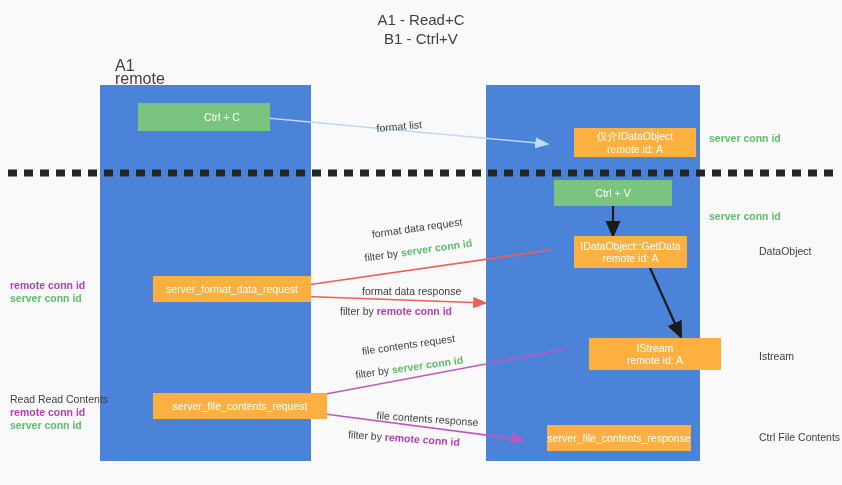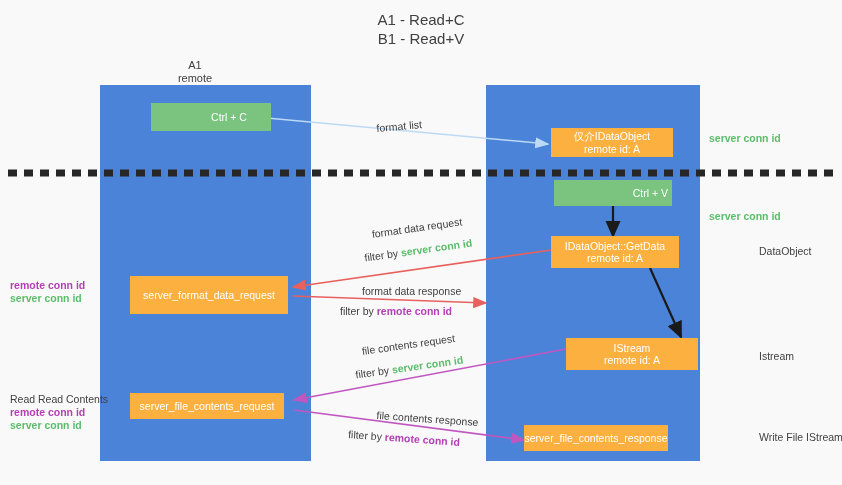--- a/index.html
+++ b/index.html
@@ -13,36 +13,36 @@
   .svg-layer{position:absolute;left:0;top:0;width:842px;height:485px;pointer-events:none;}
 
   
   .title{
     position:absolute;left:0;top:10px;width:842px;
     text-align:center;color:#404040;font-size:15px;line-height:19px;
   }
 
   
   .col-head{
-    position:absolute;text-align:center;color:#404040;
-    font-size:11px;line-height:13px;width:160px;
+    position:absolute;text-align:left;color:#404040;
+    font-size:16px;line-height:13px;width:160px;
   }
   .col-head .l1{display:block;}
   .col-head .l2{display:block;}
 
   
   .panel{position:absolute;background:#4a83d8;}
 
   
   .node{
     position:absolute;display:flex;align-items:center;justify-content:center;
     text-align:center;color:#ffffff;font-size:10.5px;line-height:12.5px;
     box-sizing:border-box;padding:2px 4px;
   }
-  .node.orange{background:#fbb040;}
+  .node.orange{background:#fbb040;margin-left:23px;}
   .node.green{background:#7ac47f;}
   .node span{display:block;}
 
   
   .lbl{position:absolute;font-size:10.5px;line-height:13px;color:#3f3f3f;white-space:nowrap;}
   .lbl.green{color:#5bbd6a;font-weight:bold;}
   .lbl.dark{color:#3f3f3f;margin-left:48px;}
   .lbl.rot{transform-origin:0 0;}
   .stack{position:absolute;font-size:10.5px;line-height:13px;white-space:nowrap;}
   .stack .g{color:#5bbd6a;font-weight:bold;display:block;}
@@ -52,21 +52,21 @@
   .mixed b.g{color:#5bbd6a;}
   .mixed b.p{color:#b43fb4;}
 </style>
 </head>
 <body>
 
 <div id="stage">
 
   <div class="title">
     <div>A1 - Read+C</div>
-    <div>B1 - Read+V</div>
+    <div>B1 - Ctrl+V</div>
   </div>
 
   <div class="col-head" style="left:115px;top:59px;">
     <span class="l1">A1</span>
     <span class="l2">remote</span>
   </div>
   <div class="col-head" style="left:520px;top:59px;margin-top:44px;">
     <span class="l1">B1</span>
   </div>
 
@@ -99,49 +99,49 @@
 
     <line x1="293" y1="296" x2="486" y2="303" stroke="#e8615e" stroke-width="1.6" marker-end="url(#ah-red)"></line>
 
     <line x1="566" y1="349" x2="294" y2="400" stroke="#c057c0" stroke-width="1.6" marker-end="url(#ah-mag)"></line>
 
     <line x1="294" y1="410" x2="524" y2="440" stroke="#c057c0" stroke-width="1.6" marker-end="url(#ah-mag)"></line>
 
     <line x1="8" y1="173" x2="834" y2="173" stroke="#262626" stroke-width="7" stroke-dasharray="9 7"></line>
   </svg>
 
-  <div class="node green" style="left:151px;top:103px;width:120px;height:28px;padding-left:40px;">
+  <div class="node green" style="left:138px;top:103px;width:132px;height:28px;padding-left:40px;">
     <span>Ctrl + C</span>
   </div>
 
   <div class="node orange" style="left:551px;top:128px;width:122px;height:29px;flex-direction:column;">
     <span>仅介IDataObject</span>
     <span>remote id: A</span>
   </div>
 
-  <div class="node green" style="left:554px;top:180px;width:118px;height:26px;justify-content:flex-end;">
+  <div class="node green" style="left:554px;top:180px;width:118px;height:26px;">
     <span>Ctrl + V</span>
   </div>
 
-  <div class="node orange" style="left:551px;top:236px;width:128px;height:32px;flex-direction:column;">
+  <div class="node orange" style="left:551px;top:236px;width:113px;height:32px;flex-direction:column;">
     <span>IDataObject::GetData</span>
     <span>remote id: A</span>
   </div>
 
-  <div class="node orange" style="left:130px;top:276px;width:158px;height:38px;">
+  <div class="node orange" style="left:130px;top:276px;width:158px;height:26px;">
     <span>server_format_data_request</span>
   </div>
 
 
   <div class="node orange" style="left:566px;top:338px;width:132px;height:32px;flex-direction:column;">
     <span>IStream</span>
     <span>remote id: A</span>
   </div>
 
-  <div class="node orange" style="left:130px;top:393px;width:154px;height:26px;">
+  <div class="node orange" style="left:130px;top:393px;width:174px;height:26px;">
     <span>server_file_contents_request</span>
   </div>
 
   <div class="node orange" style="left:524px;top:425px;width:144px;height:26px;">
     <span>server_file_contents_response</span>
   </div>
 
   <div class="lbl rot" style="left:376px;top:122px;transform:rotate(-5deg);">format list</div>
 
   <div class="lbl rot" style="left:371px;top:228px;transform:rotate(-8deg);">format data request</div>
@@ -172,15 +172,15 @@
   <div class="stack" style="left:10px;top:393px;">
     <span class="d">Read Read Contents</span>
     <span class="p">remote conn id</span>
     <span class="g">server conn id</span>
   </div>
 
   <div class="lbl green" style="left:709px;top:132px;">server conn id</div>
   <div class="lbl green" style="left:709px;top:210px;">server conn id</div>
   <div class="lbl dark" style="left:711px;top:245px;">DataObject</div>
   <div class="lbl dark" style="left:711px;top:350px;">Istream</div>
-  <div class="lbl dark" style="left:711px;top:431px;">Write File IStream</div>
+  <div class="lbl dark" style="left:711px;top:431px;">Ctrl File Contents</div>
 
 </div>
 
 </body></html>

